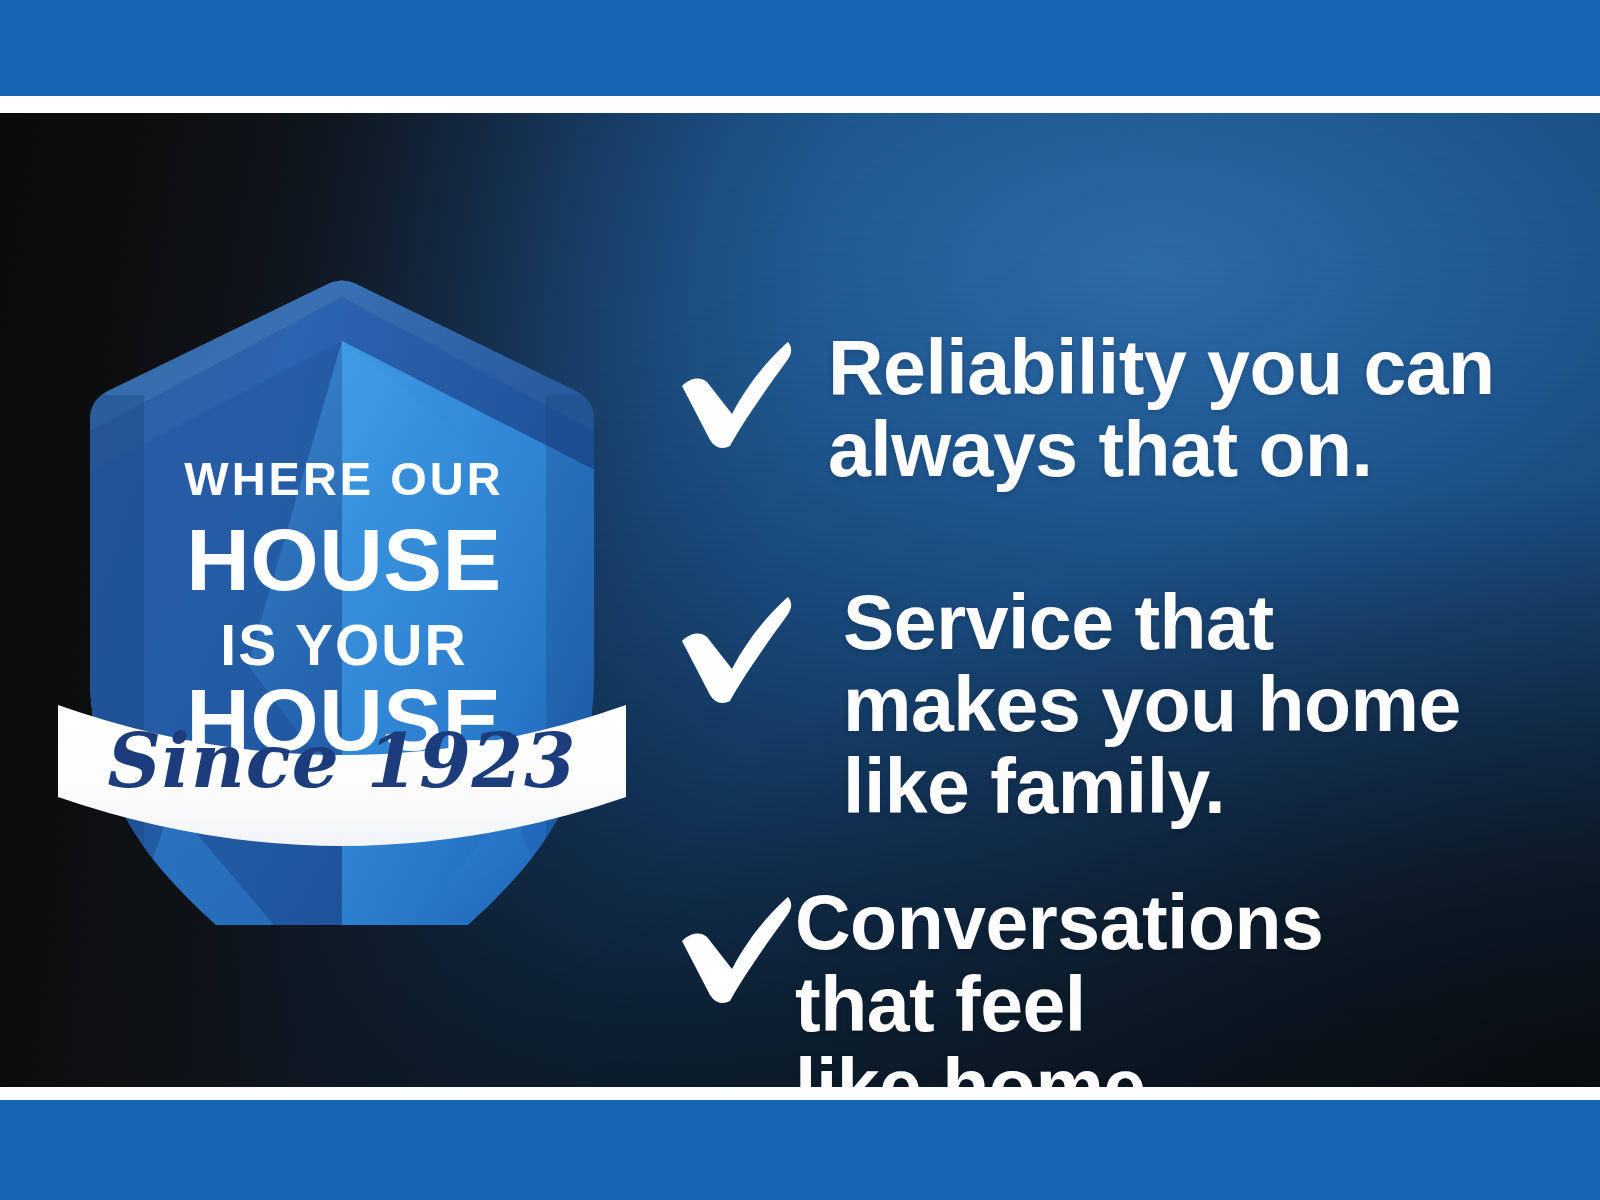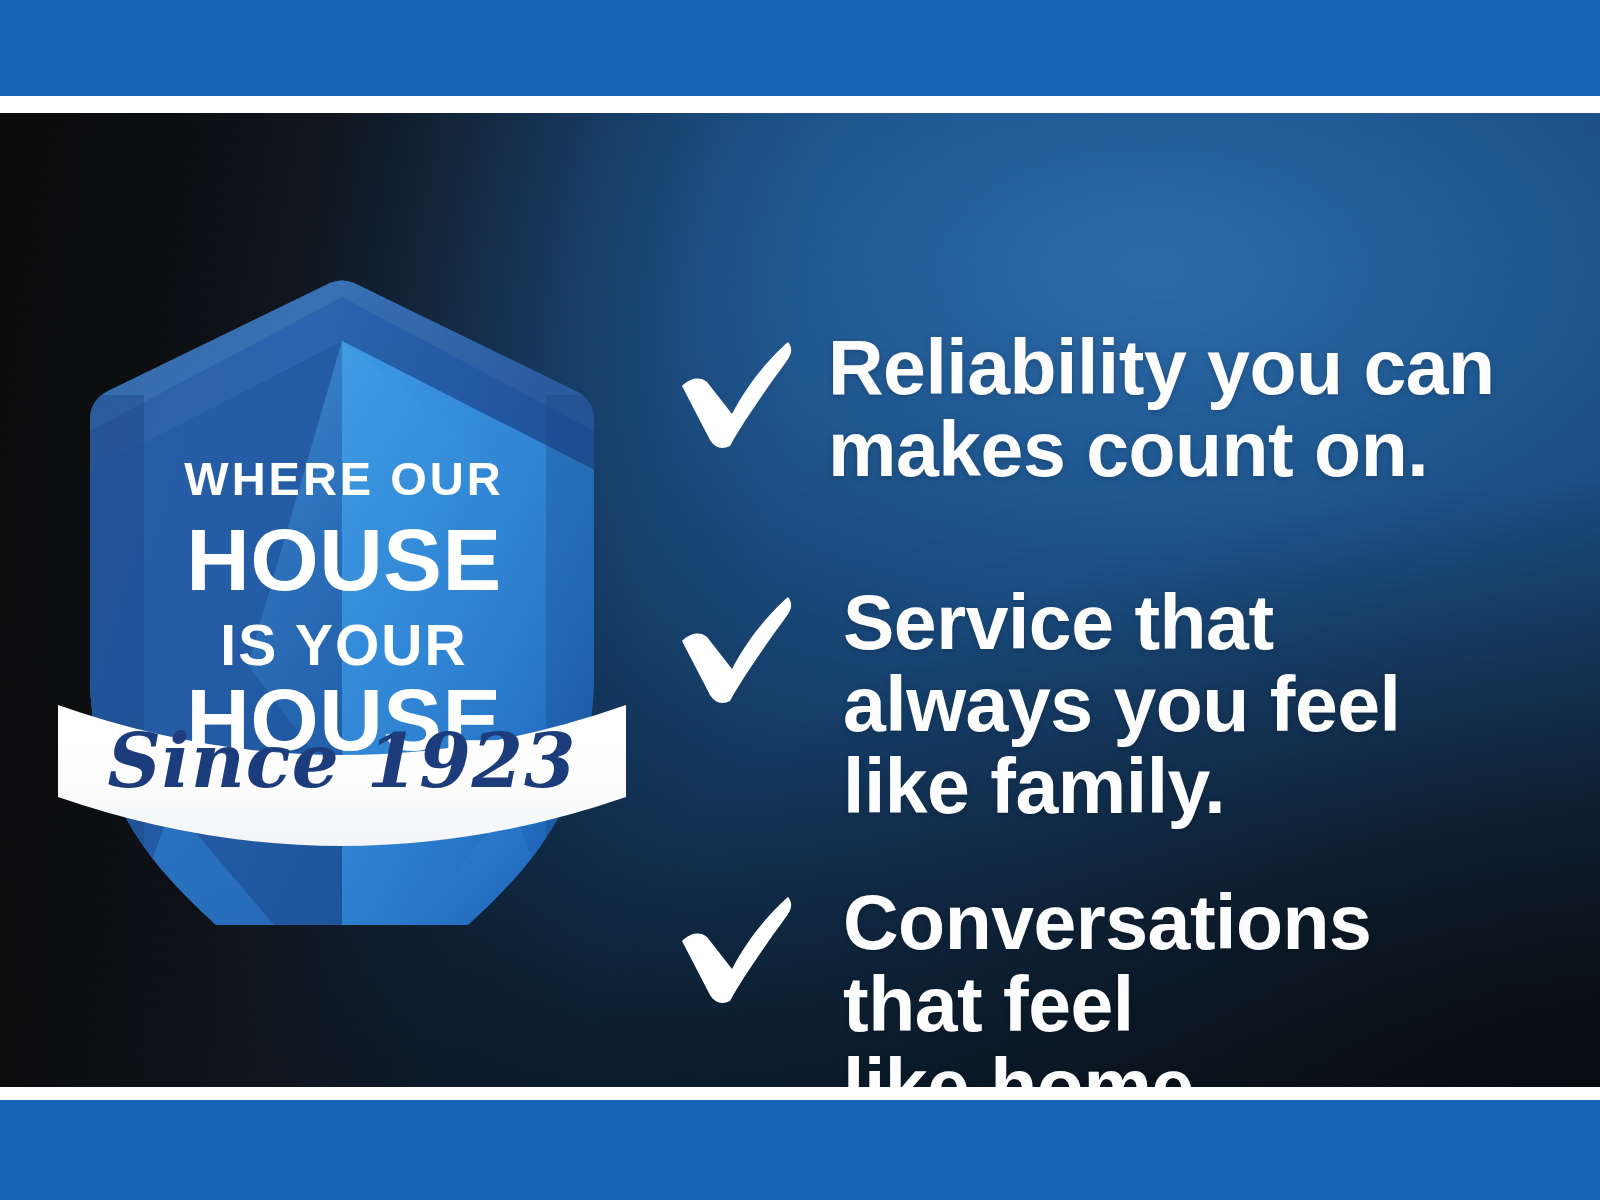--- a/index.html
+++ b/index.html
@@ -153,21 +153,21 @@
     font-family: "Liberation Sans", sans-serif;
     font-weight: bold;
     font-size: 77px;
     line-height: 82px;
     letter-spacing: -0.5px;
     white-space: pre-line;
     text-shadow: 0 2px 6px rgba(0,0,0,0.18);
   }
   #bullet-0 .bullet-text { margin-left: 33px; }
   #bullet-1 .bullet-text { margin-left: 48px; }
-  #bullet-2 .bullet-text { margin-left: 48px; }
+  #bullet-2 .bullet-text { }
 </style>
 </head>
 <body>
 
 <div id="stage">
 
   <div class="bar" id="bar-top"></div>
 
   <div id="canvas">
     <div id="grad-main"></div>
@@ -294,36 +294,36 @@
           <svg viewBox="0 0 135 118" xmlns="http://www.w3.org/2000/svg">
             <path d="M 22,52 C 30,44 40,42 47,48
                      L 72,80
                      C 90,46 112,22 128,8
                      C 133,14 132,20 126,28
                      C 104,58 82,90 70,112
                      C 62,116 55,114 50,106 Z" fill="#ffffff"></path>
           </svg>
         </span>
         <div class="bullet-text">Reliability you can
-makes count on.</div>
+always that on.</div>
       </div>
 
       <div class="bullet" id="bullet-1">
         <span class="check-icon">
           <svg viewBox="0 0 135 118" xmlns="http://www.w3.org/2000/svg">
             <path d="M 22,52 C 30,44 40,42 47,48
                      L 72,80
                      C 90,46 112,22 128,8
                      C 133,14 132,20 126,28
                      C 104,58 82,90 70,112
                      C 62,116 55,114 50,106 Z" fill="#ffffff"></path>
           </svg>
         </span>
         <div class="bullet-text">Service that
-always you feel
+makes you home
 like family.</div>
       </div>
 
       <div class="bullet" id="bullet-2">
         <span class="check-icon">
           <svg viewBox="0 0 135 118" xmlns="http://www.w3.org/2000/svg">
             <path d="M 22,52 C 30,44 40,42 47,48
                      L 72,80
                      C 90,46 112,22 128,8
                      C 133,14 132,20 126,28

